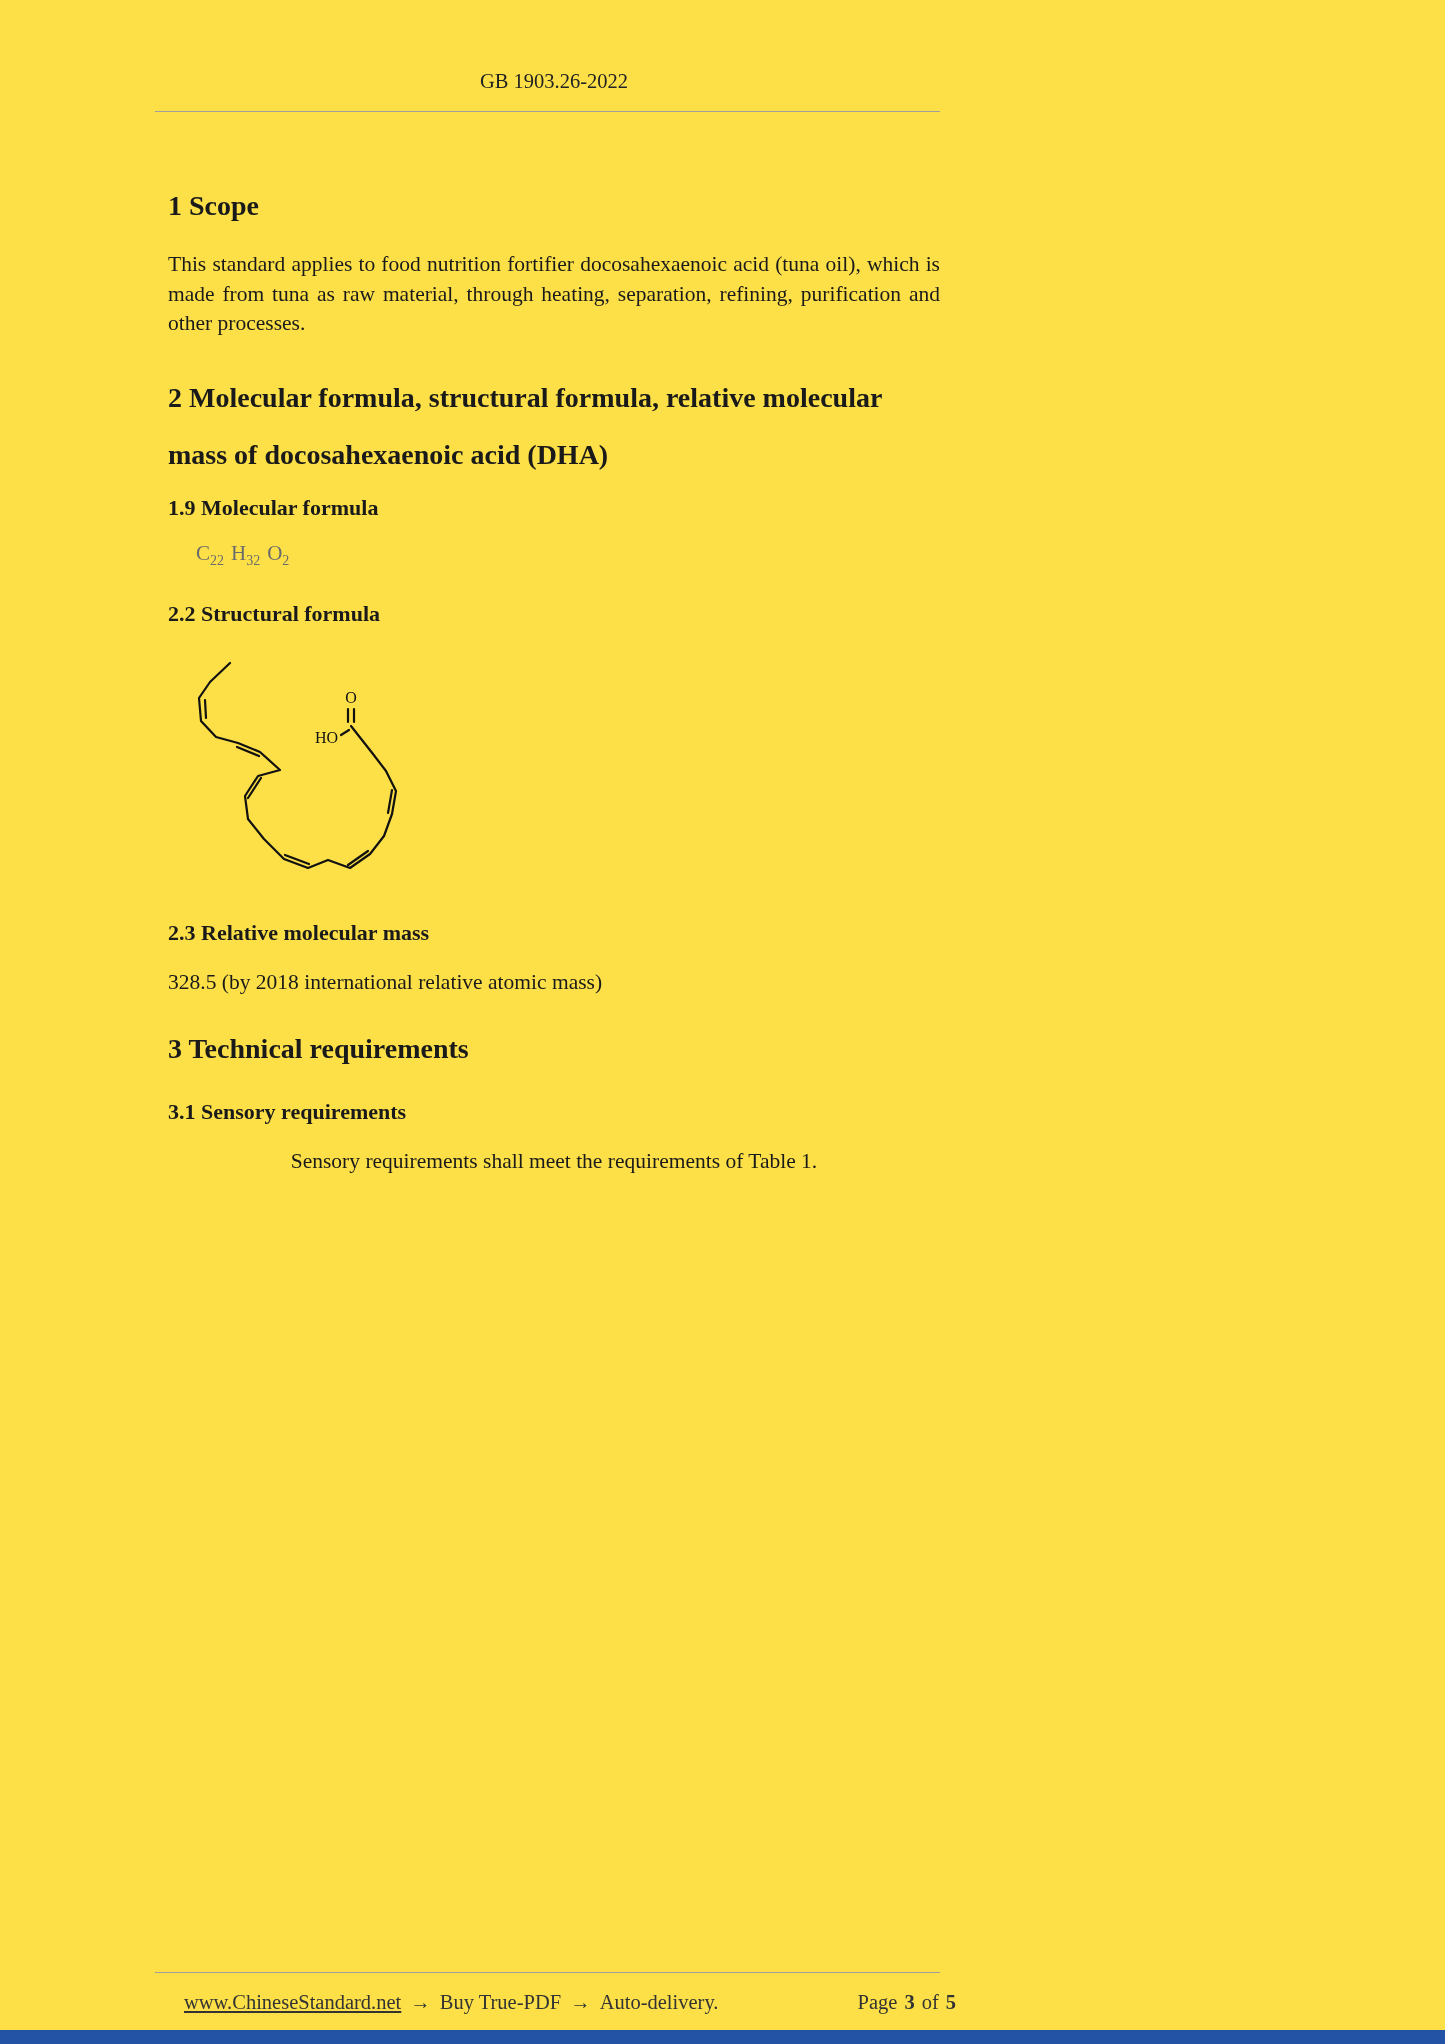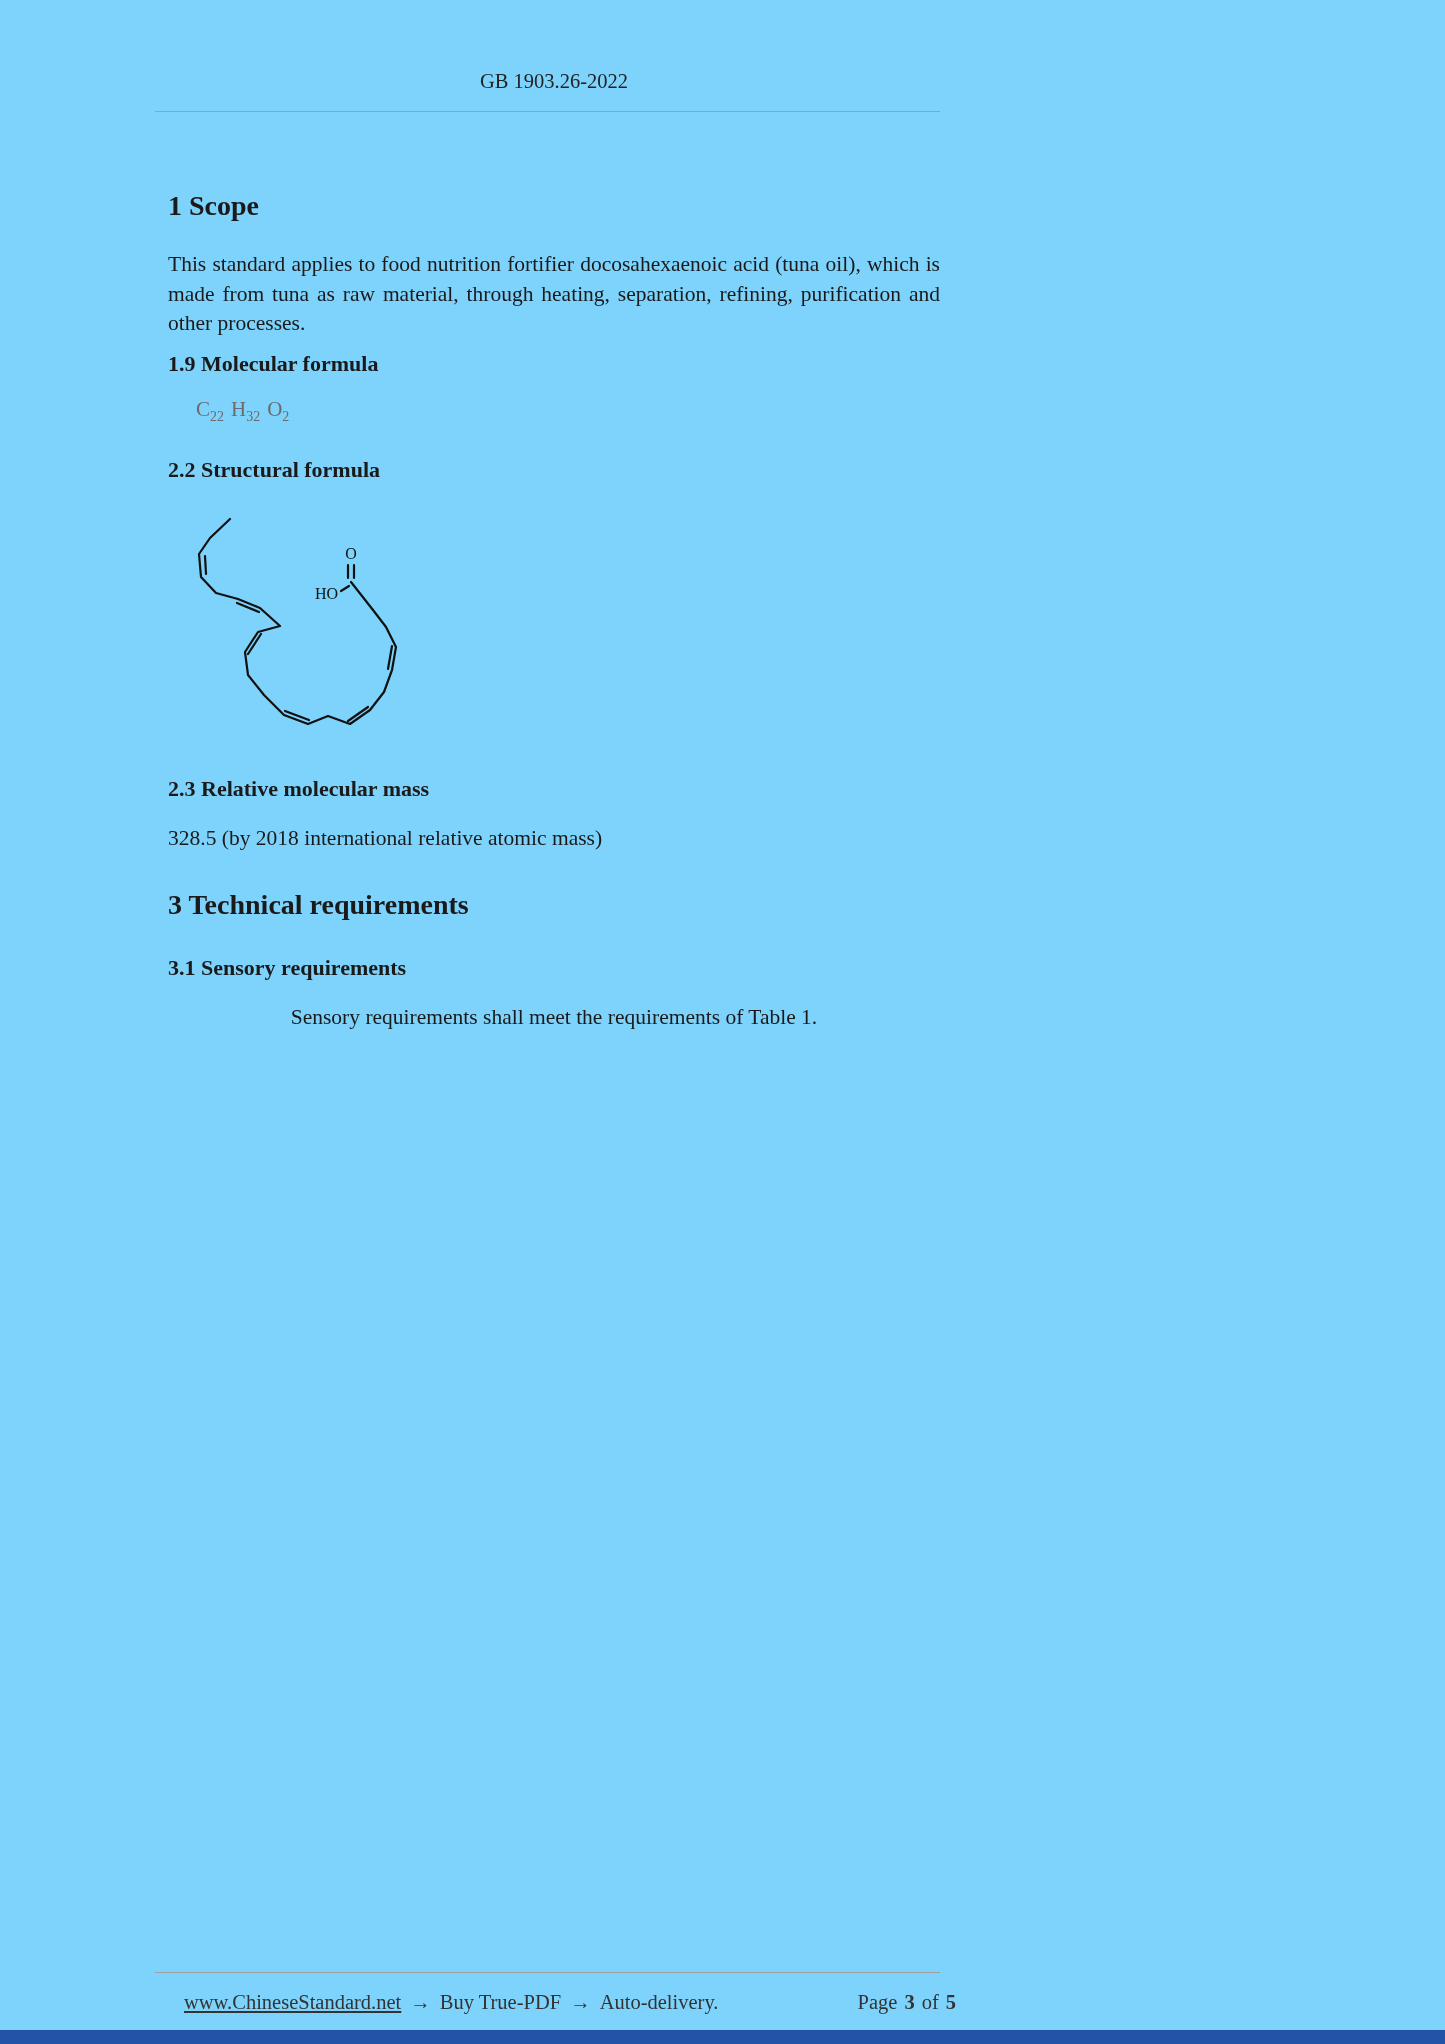--- a/index.html
+++ b/index.html
@@ -1,20 +1,20 @@
 <!DOCTYPE html>
 <html><head>
 <meta charset="utf-8">
 <style>
   html, body { margin: 0; padding: 0; background: #e9e9e9; }
   .page {
     position: relative;
     width: 1445px;
     height: 2044px;
-    background: #7dd3fc;
+    background: #fde047;
     font-family: "Liberation Serif", "DejaVu Serif", serif;
     color: #1a1a1a;
     overflow: hidden;
     margin: 0 auto;
   }
   .content {
     position: absolute;
     left: 168px;
     top: 0;
     width: 772px;
@@ -117,20 +117,24 @@
 <div class="page">
   <div class="content">
 
     <p class="doc-number">GB 1903.26-2022</p>
     <div class="rule"></div>
 
 
     <h2 class="h-section scope-heading">1 Scope</h2>
     <p class="body-text scope-body">This standard applies to food nutrition fortifier docosahexaenoic acid (tuna oil), which is made from tuna as raw material, through heating, separation, refining, purification and other processes.</p>
 
+    <h2 class="h-section molecular-heading">
+      <div>2 Molecular formula, structural formula, relative molecular</div>
+      <div>mass of docosahexaenoic acid (DHA)</div>
+    </h2>
 
     <h3 class="h-sub sub-2-1">1.9 Molecular formula</h3>
     <div class="formula-line">
       <span class="formula-group"><span>C</span><sub>22</sub></span><span class="formula-group"><span>H</span><sub>32</sub></span><span class="formula-group"><span>O</span><sub>2</sub></span>
     </div>
 
     <h3 class="h-sub sub-2-2">2.2 Structural formula</h3>
 
     <div class="structure-figure">
       <svg width="250" height="245" viewBox="0 0 250 245" xmlns="http://www.w3.org/2000/svg">

